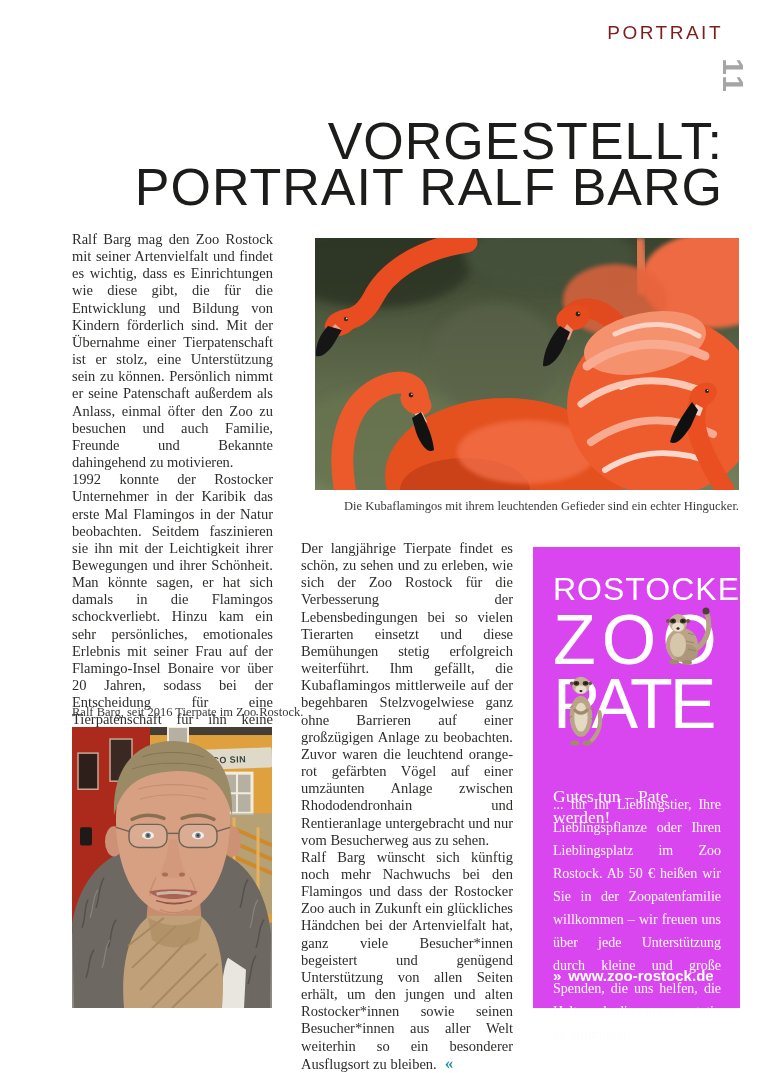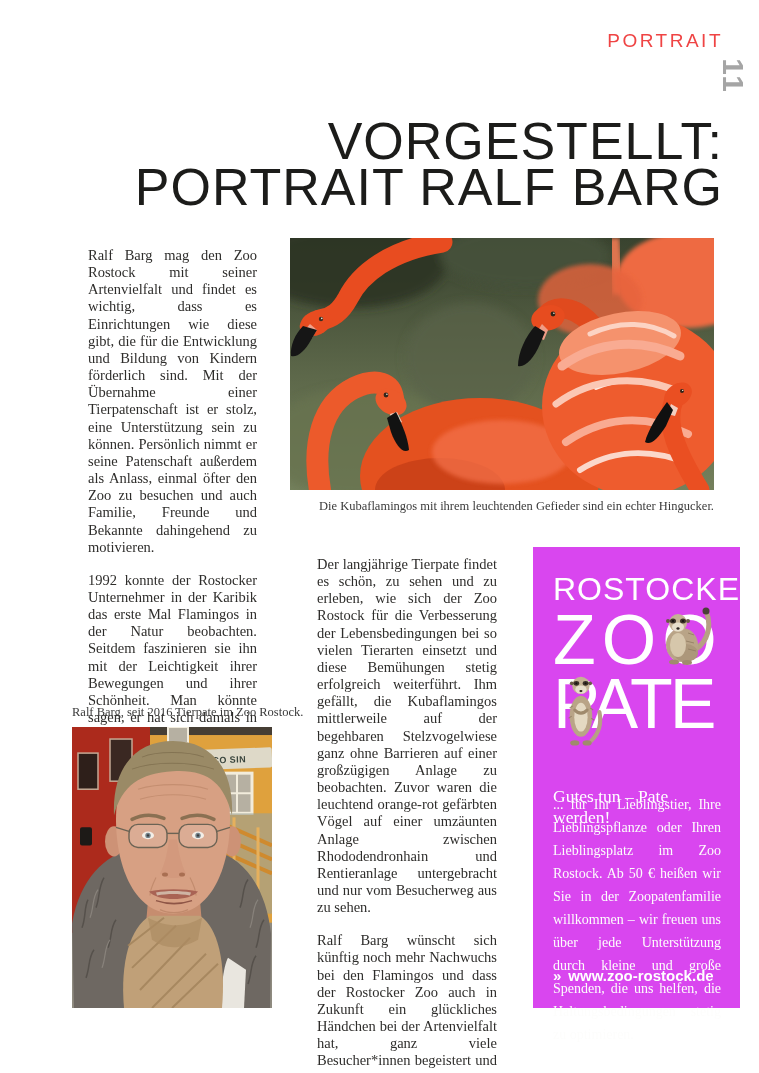--- a/index.html
+++ b/index.html
@@ -3,46 +3,46 @@
 <meta charset="utf-8">
 <style>
   html,body{margin:0;padding:0;background:#e8e8e8;}
   .page{
     position:relative;width:759px;height:1073px;background:#ffffff;
     margin:0 auto;overflow:hidden;
     font-family:"Liberation Serif","DejaVu Serif",serif;color:#2e2d2b;
   }
   
   .section-label{
-    position:absolute;top:30px;right:36px;
+    position:absolute;top:22px;right:36px;
     font-family:"Liberation Sans","DejaVu Sans",sans-serif;
-    font-size:19px;letter-spacing:2.5px;color:#ef4444;font-weight:400;
+    font-size:19px;letter-spacing:2.5px;color:#7f1d1d;font-weight:400;
   }
   .page-num{
     position:absolute;top:56px;right:6px;width:40px;height:40px;
     font-family:"Liberation Sans","DejaVu Sans",sans-serif;
     font-size:30px;font-weight:bold;color:#a5a5a5;
     transform:rotate(90deg);text-align:center;line-height:40px;letter-spacing:2px;
   }
   
   .article-title{
     position:absolute;top:118px;right:36px;text-align:right;
     font-family:"Liberation Sans","DejaVu Sans",sans-serif;
     font-size:52px;line-height:46px;color:#1c1c1a;letter-spacing:1px;font-weight:400;
   }
   
   .col{
     text-align:justify;font-size:14.5px;line-height:17.15px;color:#2e2d2b;
   }
-  .col p{margin:16px;}
+  .col p{margin:0;}
   .col-left{position:absolute;left:72px;top:231px;width:201px;}
   .col-mid{position:absolute;left:301px;top:540px;width:212px;}
   .endmark{color:#2095a6;font-weight:bold;font-size:17px;margin-left:8px;}
   
-  .flamingo-fig{position:absolute;left:290px;top:238px;width:424px;}
+  .flamingo-fig{position:absolute;left:315px;top:238px;width:424px;}
   .flamingo-fig svg{display:block;width:424px;height:252px;}
   .flamingo-caption{
     margin-top:9px;text-align:right;font-size:12.5px;color:#3a3a3a;
   }
   .portrait-caption{
     position:absolute;left:72px;top:705px;font-size:12.5px;color:#3a3a3a;
   }
   .portrait-fig{position:absolute;left:72px;top:727px;width:200px;height:281px;}
   .portrait-fig svg{display:block;width:200px;height:281px;}
   

